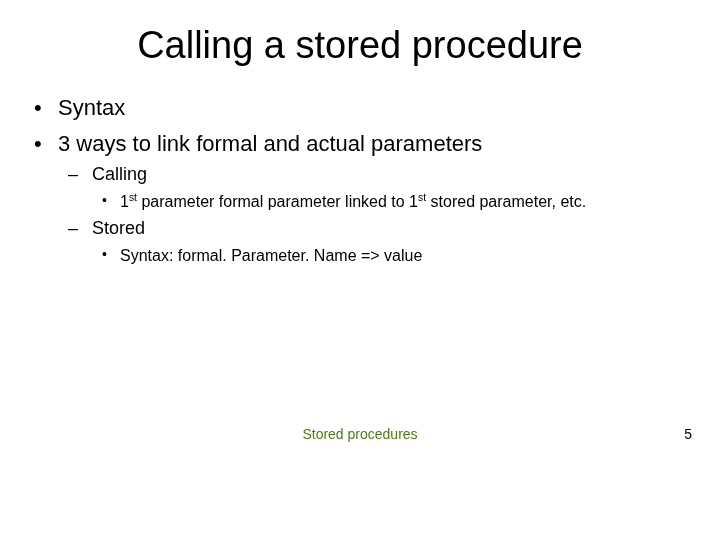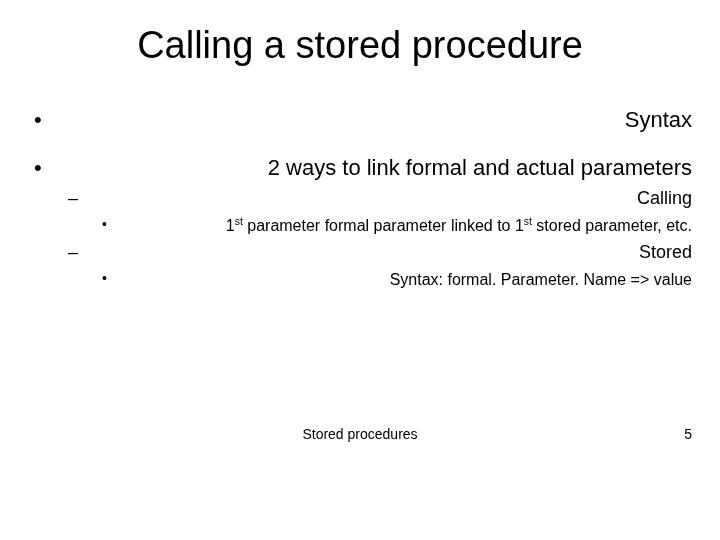--- a/index.html
+++ b/index.html
@@ -31,22 +31,21 @@
     font-size: 22px;
     line-height: 1.35;
   }
   ul { margin: 0; padding: 0; list-style: none; }
   li { margin: 0; padding: 0; }
 
   .lvl1 > li {
     position: relative;
     padding-left: 30px;
     font-size: 22px;
-    margin-top: 18px;
-    text-align: right;
+    margin-top: 6px;
   }
   .lvl1 > li::before {
     content: "•";
     position: absolute;
     left: 6px;
     top: 0;
     font-size: 22px;
   }
 
   .lvl2 > li {
@@ -83,21 +82,21 @@
     line-height: 0;
   }
 
   .footer-center {
     position: absolute;
     bottom: 18px;
     left: 0;
     width: 100%;
     text-align: center;
     font-size: 14px;
-    color: #000000;
+    color: #4d7c0f;
   }
   .footer-right {
     position: absolute;
     bottom: 18px;
     right: 28px;
     font-size: 14px;
     color: #000;
   }
 </style>
 </head>
@@ -108,21 +107,21 @@
   <div class="title">Calling a stored procedure</div>
 
   <div class="body">
     <ul class="lvl1">
 
       <li>
         <span>Syntax</span>
       </li>
 
       <li>
-        <span>2 ways to link formal and actual parameters</span>
+        <span>3 ways to link formal and actual parameters</span>
         <ul class="lvl2">
 
           <li>
             <span>Calling</span>
             <ul class="lvl3">
               <li>
                 <span>1</span><span class="sup">st</span><span> parameter formal parameter linked to 1</span><span class="sup">st</span><span> stored parameter, etc.</span>
               </li>
             </ul>
           </li>

